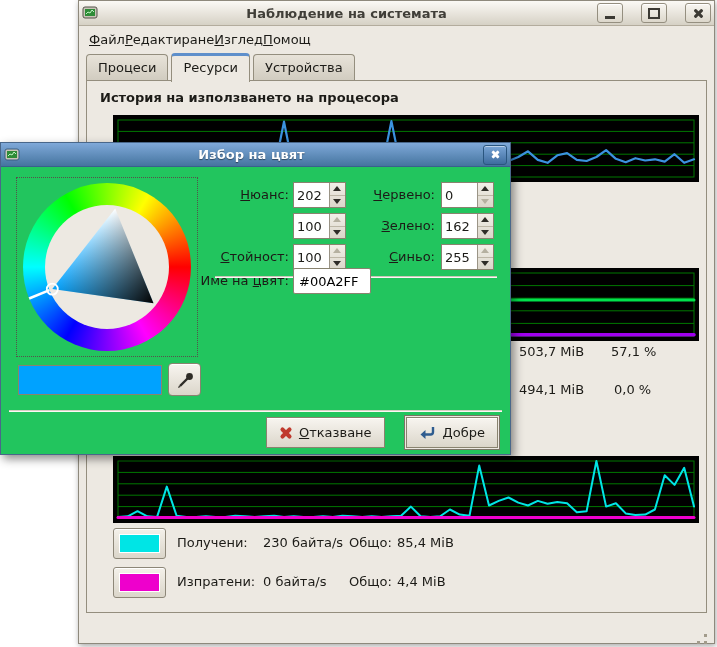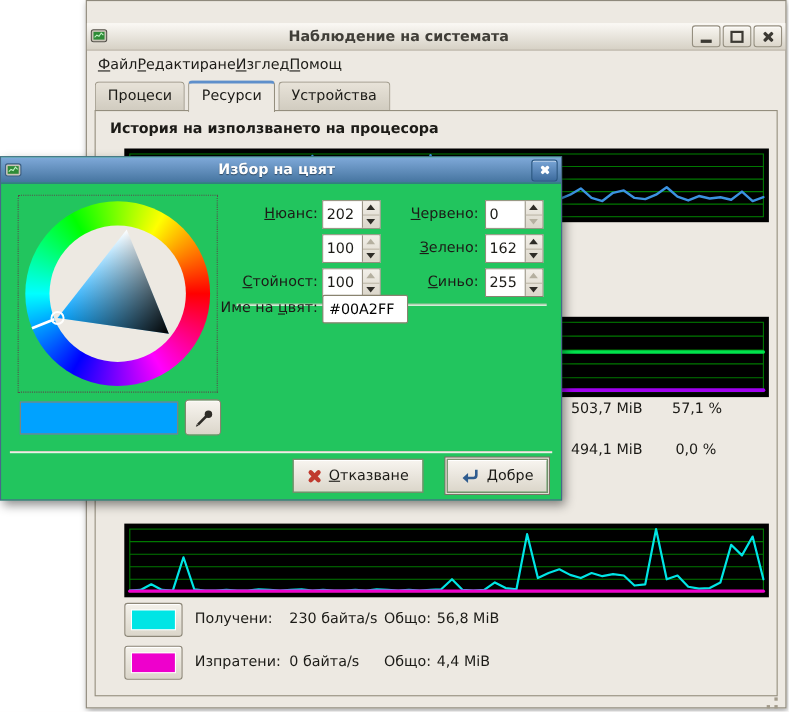--- a/index.html
+++ b/index.html
@@ -3,22 +3,22 @@
 <meta charset="utf-8">
 <style>
   html,body{margin:0;padding:0;background:#fff;}
   body{font-family:"DejaVu Sans","Liberation Sans",sans-serif;font-size:13px;color:#1c1b17;}
   .stage{position:relative;width:717px;height:647px;overflow:hidden;background:#fff;}
   u{text-decoration:underline;}
 
   
   #main-window{position:absolute;left:78px;top:0;width:637px;height:644px;background:#EDE9E2;
     border:1px solid #8E897C;box-sizing:border-box;box-shadow:1px 2px 6px rgba(0,0,0,.35);}
-  .titlebar{height:24px;display:flex;align-items:center;gap:0;padding:0 3px;
-    background:linear-gradient(#FBF9F5,#D6D1C5);border-bottom:1px solid #B3AC9D;margin-top:20px;}
+  .titlebar{height:24px;display:flex;align-items:center;gap:16px;padding:0 3px;
+    background:linear-gradient(#FBF9F5,#D6D1C5);border-bottom:1px solid #B3AC9D;}
   .titlebar .title{flex:1;text-align:center;font-weight:bold;color:#403E38;}
   .win-btn{width:24px;height:18px;border:1px solid #958F80;border-radius:3px;flex:0 0 auto;
     background:linear-gradient(#F8F6F1,#DCD7CB);display:flex;align-items:center;justify-content:center;
     box-shadow:inset 0 1px #fff;margin-left:2px;cursor:default;}
   .glyph-min{width:10px;height:3px;background:#3C3A34;margin-top:8px;}
   .glyph-max{width:8px;height:7px;border:2px solid #3C3A34;}
   .xbars{position:relative;width:11px;height:11px;}
   .xbars::before,.xbars::after{content:"";position:absolute;left:4px;top:0;width:3px;height:11px;background:#3C3A34;border-radius:1px;}
   .xbars::before{transform:rotate(45deg);} .xbars::after{transform:rotate(-45deg);}
   .app-icon{width:16px;height:16px;flex:0 0 auto;}
@@ -195,21 +195,21 @@
           </svg>
       </div>
 
       <div class="legend-row" id="net-row1">
         <div class="swatch-btn">
           <span class="swatch" style="background: rgb(0, 229, 229);"></span>
         </div>
         <span class="lg-label">Получени:</span>
         <span class="lg-rate">230 байта/s</span>
         <span class="lg-total-label">Общо:</span>
-        <span class="lg-total">56,8 MiB</span>
+        <span class="lg-total">85,4 MiB</span>
       </div>
 
       <div class="legend-row" id="net-row2">
         <div class="swatch-btn">
           <span class="swatch" style="background: rgb(238, 0, 204);"></span>
         </div>
         <span class="lg-label">Изпратени:</span>
         <span class="lg-rate">0 байта/s</span>
         <span class="lg-total-label">Общо:</span>
         <span class="lg-total">4,4 MiB</span>

